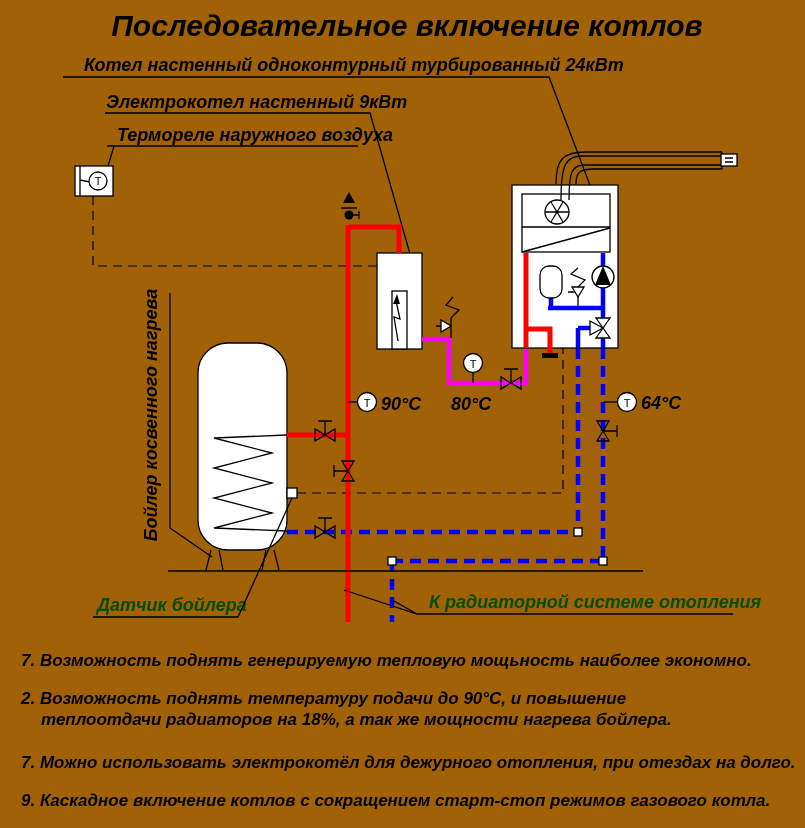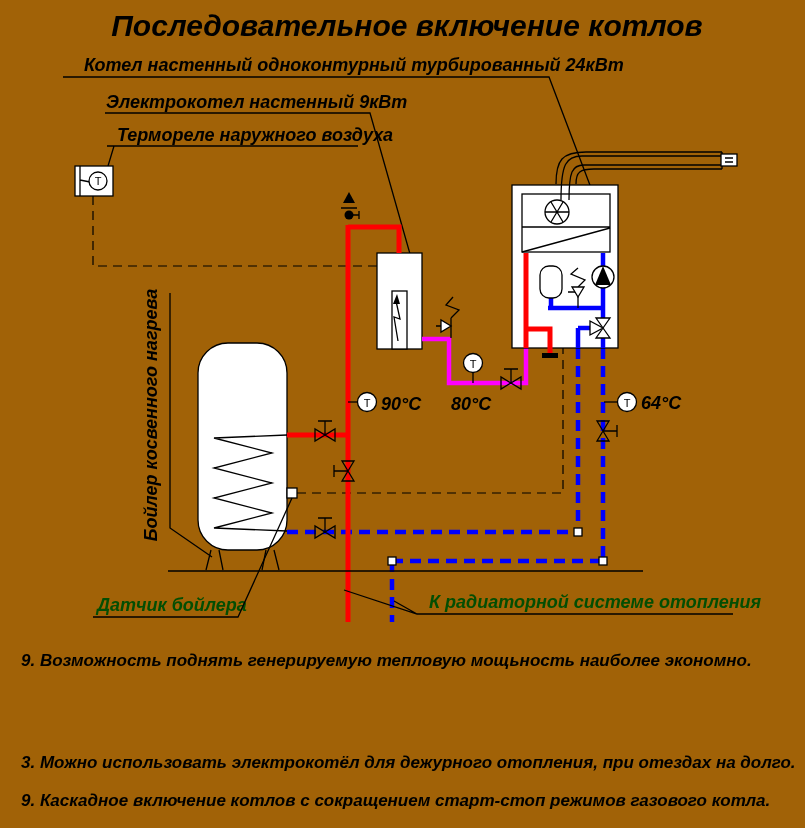--- a/index.html
+++ b/index.html
@@ -184,17 +184,18 @@
 
   <path class="k" stroke-width="1.5" d="M168,571 H643"></path>
 
   <text class="lbl-grn" x="97" y="611">Датчик бойлера</text>
   <path class="k" d="M93,617 H238 L292,498"></path>
 
   <text class="lbl-grn" x="429" y="608">К радиаторной системе отопления</text>
   <path class="k" d="M733,614 H417 L344,590 M417,614 L394,601"></path>
 </svg>
 
-  <div class="note" style="top:651px">9. Возможность поднять генерируемую тепловую мощьность наиболее экономно.</div>
-  <div class="note" style="top:753px">3. Можно использовать электрокотёл для дежурного отопления, при отездах на долго.</div>
+  <div class="note" style="top:651px">7. Возможность поднять генерируемую тепловую мощьность наиболее экономно.</div>
+  <div class="note" style="top:689px;width:705px">2. Возможность поднять температуру подачи до 90°C, и повышение теплоотдачи радиаторов на 18%, а так же мощности нагрева бойлера.</div>
+  <div class="note" style="top:753px">7. Можно использовать электрокотёл для дежурного отопления, при отездах на долго.</div>
   <div class="note" style="top:791px">9. Каскадное включение котлов с сокращением старт-стоп режимов газового котла.</div>
 
 </div>
 
 </body></html>

